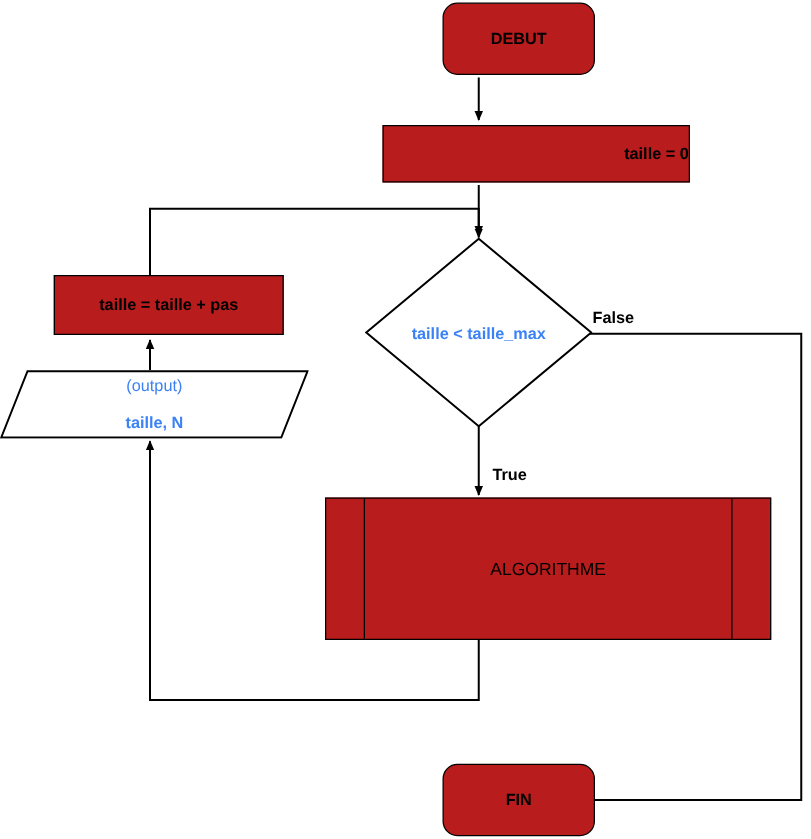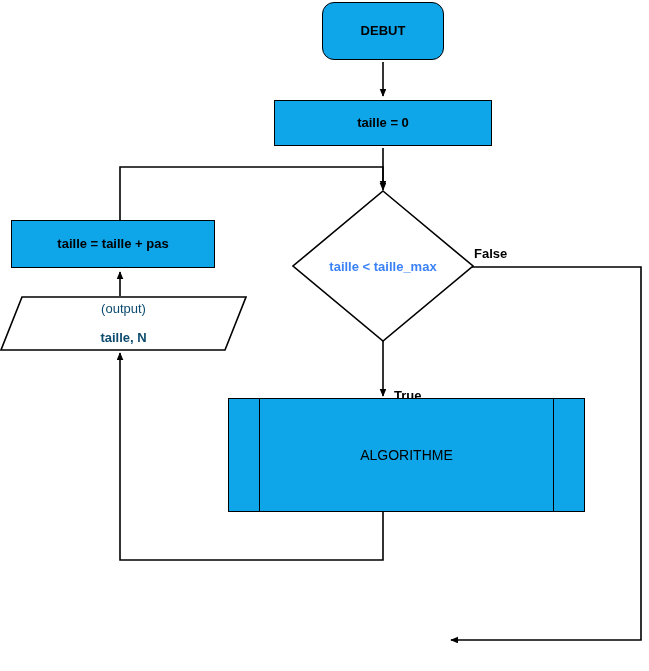--- a/index.html
+++ b/index.html
@@ -14,29 +14,30 @@
     position: relative;
     width: 649px;
     height: 671px;
     background: #ffffff;
     overflow: hidden;
   }
   .node {
     position: absolute;
     box-sizing: border-box;
     border: 1.6px solid #000000;
-    background: #0ea5e9;
+    background: #b91c1c;
     display: flex;
     flex-direction: column;
     align-items: center;
     justify-content: center;
     text-align: center;
     color: #000000;
     font-size: 13px;
     line-height: 1.35;
+    margin-left: 32px;
   }
   .bold { font-weight: bold; }
   .normal { font-weight: normal; }
 
   .rounded { border-radius: 12px; }
 
   
   .diamond-wrap {
     position: absolute;
   }
@@ -57,21 +58,21 @@
     color: #3b82f6;
     text-align: center;
   }
 
   
   .para-wrap { position: absolute; }
   .para-shape { position: absolute; left:0; top:0; width:100%; height:100%; }
   .para-label {
     position: absolute; left:0; top:0; width:100%; height:100%;
     display:flex; flex-direction:column; align-items:center; justify-content:center;
-    font-size: 13px; color:#0c4a6e; text-align:center; line-height:1.4;gap:10px;
+    font-size: 13px; color:#3b82f6; text-align:center; line-height:1.4;gap:10px;
   }
 
   
   .subroutine .bar-left, .subroutine .bar-right {
     position: absolute;
     top: 0;
     bottom: 0;
     width: 0;
     border-left: 1.6px solid #000;
   }
@@ -120,49 +121,52 @@
       <line x1="120" y1="296" x2="120" y2="272" marker-end="url(#arrow)"></line>
 
       <path d="M120,220 L120,167 L383,167 L383,188" marker-end="url(#arrow)"></path>
     </g>
   </svg>
 
   <div class="node rounded bold" style="left:322px; top:2px; width:122px; height:58px;">
     <span>DEBUT</span>
   </div>
 
-  <div class="node bold" style="left:274px; top:100px; width:218px; height:46px;">
+  <div class="node bold" style="left:274px; top:100px; width:246px; height:46px;align-items:flex-end;">
     <span>taille = 0</span>
   </div>
 
-  <div class="node bold" style="left:11px; top:220px; width:204px; height:48px;align-items:center;">
+  <div class="node bold" style="left:11px; top:220px; width:184px; height:48px;align-items:center;">
     <span>taille = taille + pas</span>
   </div>
 
   <div class="para-wrap" style="left:0px; top:296px; width:247px; height:55px;">
     <svg class="para-shape" viewBox="0 0 247 55" preserveAspectRatio="none">
       <polygon points="22,1 246,1 225,54 1,54" fill="#ffffff" stroke="#000000" stroke-width="1.6" vector-effect="non-scaling-stroke"></polygon>
     </svg>
     <div class="para-label">
       <span class="normal">(output)</span>
       <span class="bold">taille, N</span>
     </div>
   </div>
 
   <div class="diamond-wrap" style="left:292px; top:190px; width:182px; height:152px;">
     <svg class="diamond-shape" viewBox="0 0 182 152" preserveAspectRatio="none">
       <polygon points="91,1 181,76 91,151 1,76" fill="#ffffff" stroke="#000000" stroke-width="1.6" vector-effect="non-scaling-stroke"></polygon>
     </svg>
     <div class="diamond-label">taille &lt; taille_max</div>
   </div>
 
-  <div class="edge-label" style="left:394px; top:388px;">True</div>
+  <div class="edge-label" style="left:394px; top:372px;">True</div>
 
   <div class="edge-label" style="left:474px; top:246px;">False</div>
 
   <div class="node subroutine" style="left:228px; top:398px; width:357px; height:114px;">
     <span class="bar-left"></span>
     <span class="bar-right"></span>
     <span class="normal" style="font-size:14px;">ALGORITHME</span>
   </div>
 
+  <div class="node rounded bold" style="left:322px; top:611px; width:122px; height:58px;">
+    <span>FIN</span>
+  </div>
 
 </div>
 
 </body></html>

